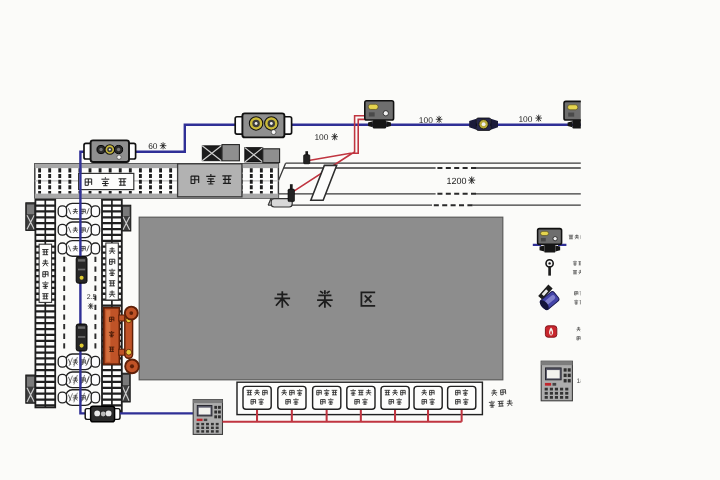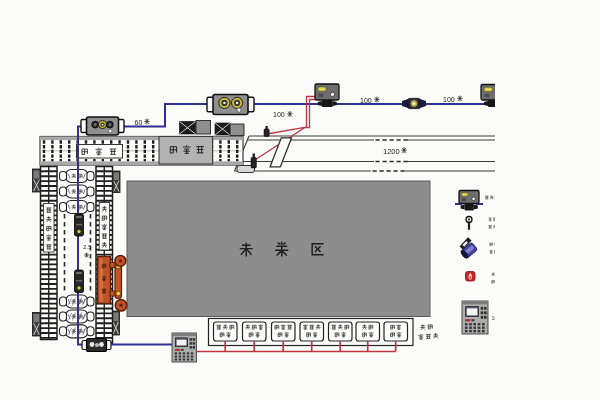--- a/index.html
+++ b/index.html
@@ -1,15 +1,15 @@
 <!DOCTYPE html>
 <html><head><meta charset="utf-8"><title>schematic</title>
 <style>
 html,body{margin:0;padding:0;background:#fbfbf9;font-family:"Liberation Sans",sans-serif;}
-#wrap{width:484px;height:400px;position:relative;overflow:hidden;filter:blur(0.22px);margin-left:11px;}
+#wrap{width:484px;height:400px;position:relative;overflow:hidden;filter:blur(0.22px);}
 </style></head>
 <body>
 <div id="wrap">
 <svg width="600" height="400" viewBox="0 0 600 400">
 <defs>
 <symbol id="zh1" viewBox="0 0 10 10" overflow="visible">
           <path fill="none" d="M1,2.2H9M1.5,5.2H8.5M3.4,2.2V9M6.6,2.2V9M1.5,8.7H8.5"></path>
         </symbol>
 <symbol id="zh2" viewBox="0 0 10 10" overflow="visible">
           <path fill="none" d="M2,2.8H8M1,5.6H9M5,0.8V5.6M5,5.6L2,9.4M5,5.6L8,9.4"></path>

